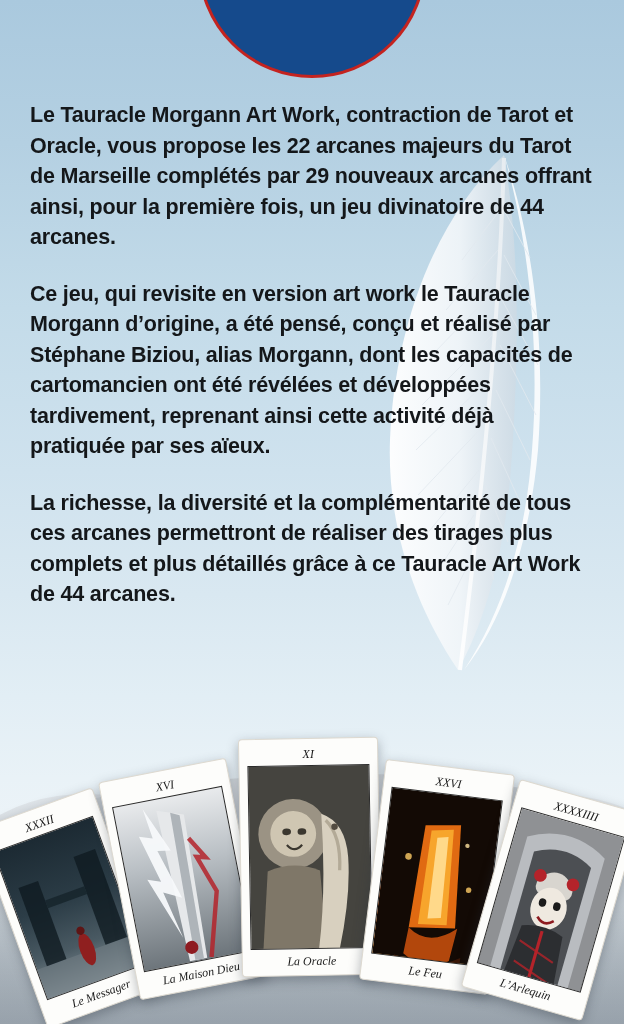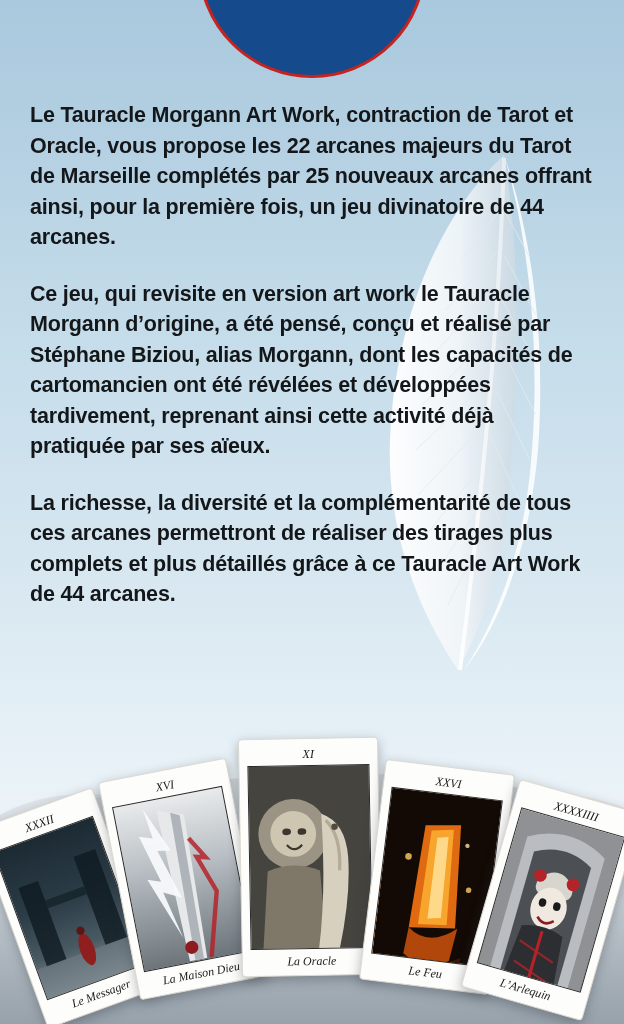--- a/index.html
+++ b/index.html
@@ -224,21 +224,21 @@
       <path d="M142,240 L176,310" fill="none"></path>
       <path d="M137,288 L166,352" fill="none"></path>
       <path d="M131,335 L154,392" fill="none"></path>
       <path d="M124,385 L140,430" fill="none"></path>
     </g>
   </svg>
 
   <div class="top-dome"></div>
 
   <div class="content">
-    <p class="para">Le Tauracle Morgann Art Work, contraction de Tarot et Oracle, vous propose les 22 arcanes majeurs du Tarot de Marseille complétés par 25 nouveaux arcanes offrant ainsi, pour la première fois, un jeu divinatoire de 44 arcanes.</p>
+    <p class="para">Le Tauracle Morgann Art Work, contraction de Tarot et Oracle, vous propose les 22 arcanes majeurs du Tarot de Marseille complétés par 29 nouveaux arcanes offrant ainsi, pour la première fois, un jeu divinatoire de 44 arcanes.</p>
     <p class="para">Ce jeu, qui revisite en version art work le Tauracle Morgann d’origine, a été pensé, conçu et réalisé par Stéphane Biziou, alias Morgann, dont les capacités de cartomancien ont été révélées et développées tardivement, reprenant ainsi cette activité déjà pratiquée par ses aïeux.</p>
     <p class="para">La richesse, la diversité et la complémentarité de tous ces arcanes permettront de réaliser des tirages plus complets et plus détaillés grâce à ce Tauracle Art Work de 44 arcanes.</p>
   </div>
 
   <div class="cards">
 
     <div class="card card-1">
       <div class="num">XXXII</div>
       <div class="art art-messager">
         <svg class="glyph" viewBox="0 0 100 160" preserveAspectRatio="none" xmlns="http://www.w3.org/2000/svg">

